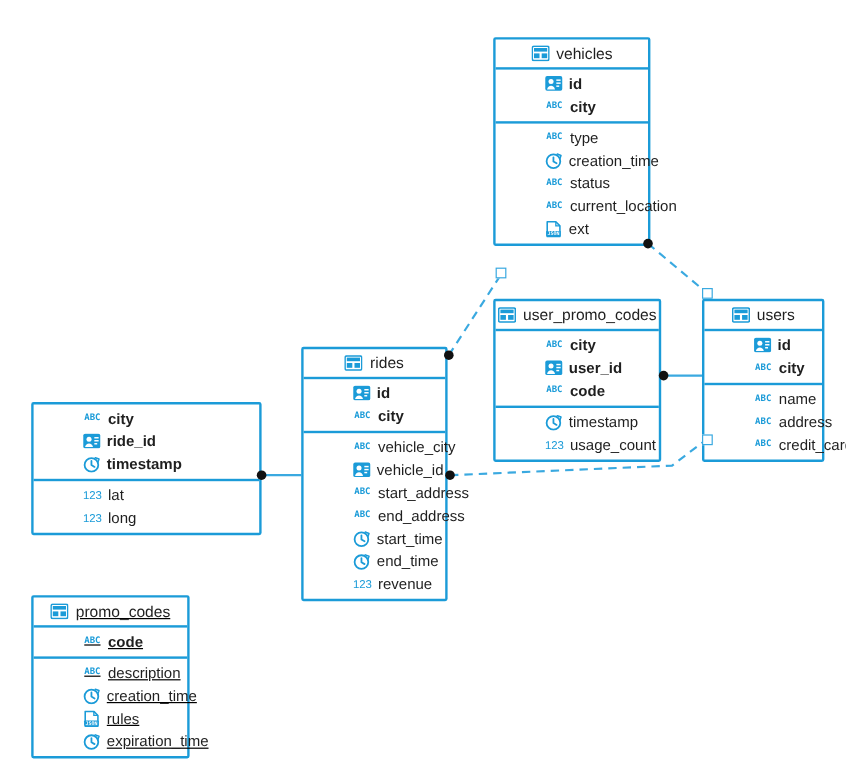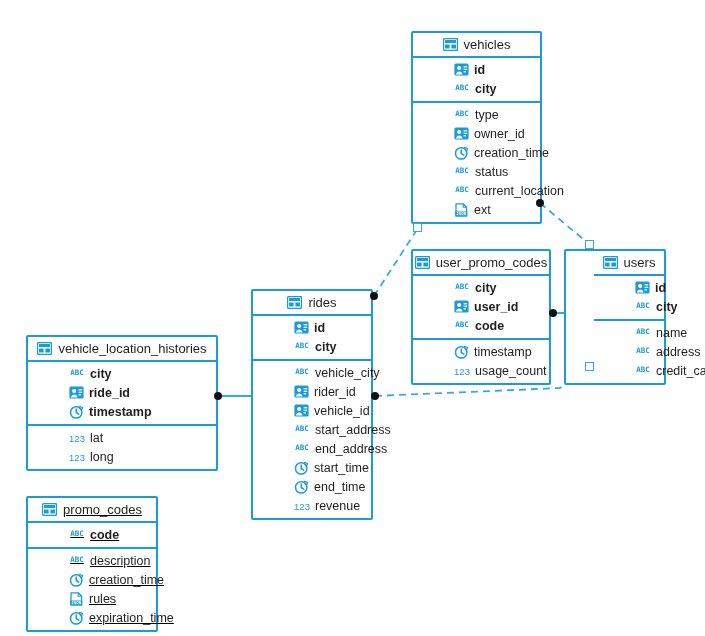--- a/index.html
+++ b/index.html
@@ -106,33 +106,20 @@
           <span>city</span>
         </div>
       </div>
       <div class="tbl-section">
         <div class="field">
           <span class="ic ic-abc">ABC</span>
           <span>type</span>
         </div>
         <div class="field">
           <span class="ic">
-            <svg width="15" height="13" viewBox="0 0 15 13">
-              <rect x="0.4" y="0.4" width="14.2" height="12.2" rx="1.6" fill="#1b9bd8"></rect>
-              <circle cx="5.2" cy="5" r="2.1" fill="#ffffff"></circle>
-              <path d="M1.9 11.6c0.4-2.1 1.7-3.1 3.3-3.1s2.9 1 3.3 3.1z" fill="#ffffff"></path>
-              <rect x="9.6" y="3.2" width="3.6" height="1.2" fill="#ffffff"></rect>
-              <rect x="9.6" y="5.7" width="3.6" height="1.2" fill="#ffffff"></rect>
-              <rect x="9.6" y="8.2" width="2.4" height="1.2" fill="#ffffff"></rect>
-            </svg>
-          </span>
-          <span>owner_id</span>
-        </div>
-        <div class="field">
-          <span class="ic">
             <svg width="15" height="14" viewBox="0 0 15 14">
               <circle cx="7.2" cy="7.4" r="5.7" fill="#ffffff" stroke="#1b9bd8" stroke-width="1.5"></circle>
               <path d="M7.2 4.1 v3.4 l2.6 1.6" fill="none" stroke="#1b9bd8" stroke-width="1.5" stroke-linecap="round" stroke-linejoin="round"></path>
               <path d="M10.4 1.4 l3.1 1.1 -1.1 3.1" fill="none" stroke="#1b9bd8" stroke-width="1.3" stroke-linecap="round" stroke-linejoin="round"></path>
             </svg>
           </span>
           <span>creation_time</span>
         </div>
         <div class="field">
           <span class="ic ic-abc">ABC</span>
@@ -200,21 +187,21 @@
             </svg>
           </span>
           <span>timestamp</span>
         </div>
         <div class="field">
           <span class="ic ic-num">123</span>
           <span>usage_count</span>
         </div>
       </div>
     </div>
-    <div class="table-node" style="left: 564px; top: 249px; width: 102px; padding-left: 28px;">
+    <div class="table-node" style="left: 585px; top: 249px; width: 102px;">
       <div class="tbl-title">
         <span class="ic">
           <svg width="15" height="13" viewBox="0 0 15 13">
             <rect x="0.5" y="0.5" width="14" height="12" rx="1.5" fill="#ffffff" stroke="#1b9bd8" stroke-width="1.4"></rect>
             <rect x="2" y="2" width="11" height="3" fill="#1b9bd8"></rect>
             <rect x="2" y="6.5" width="4.6" height="4" fill="#1b9bd8"></rect>
             <rect x="8.4" y="6.5" width="4.6" height="4" fill="#1b9bd8"></rect>
           </svg>
         </span>
         <span>users</span>
@@ -293,33 +280,20 @@
           <span class="ic">
             <svg width="15" height="13" viewBox="0 0 15 13">
               <rect x="0.4" y="0.4" width="14.2" height="12.2" rx="1.6" fill="#1b9bd8"></rect>
               <circle cx="5.2" cy="5" r="2.1" fill="#ffffff"></circle>
               <path d="M1.9 11.6c0.4-2.1 1.7-3.1 3.3-3.1s2.9 1 3.3 3.1z" fill="#ffffff"></path>
               <rect x="9.6" y="3.2" width="3.6" height="1.2" fill="#ffffff"></rect>
               <rect x="9.6" y="5.7" width="3.6" height="1.2" fill="#ffffff"></rect>
               <rect x="9.6" y="8.2" width="2.4" height="1.2" fill="#ffffff"></rect>
             </svg>
           </span>
-          <span>rider_id</span>
-        </div>
-        <div class="field">
-          <span class="ic">
-            <svg width="15" height="13" viewBox="0 0 15 13">
-              <rect x="0.4" y="0.4" width="14.2" height="12.2" rx="1.6" fill="#1b9bd8"></rect>
-              <circle cx="5.2" cy="5" r="2.1" fill="#ffffff"></circle>
-              <path d="M1.9 11.6c0.4-2.1 1.7-3.1 3.3-3.1s2.9 1 3.3 3.1z" fill="#ffffff"></path>
-              <rect x="9.6" y="3.2" width="3.6" height="1.2" fill="#ffffff"></rect>
-              <rect x="9.6" y="5.7" width="3.6" height="1.2" fill="#ffffff"></rect>
-              <rect x="9.6" y="8.2" width="2.4" height="1.2" fill="#ffffff"></rect>
-            </svg>
-          </span>
           <span>vehicle_id</span>
         </div>
         <div class="field">
           <span class="ic ic-abc">ABC</span>
           <span>start_address</span>
         </div>
         <div class="field">
           <span class="ic ic-abc">ABC</span>
           <span>end_address</span>
         </div>
@@ -343,31 +317,20 @@
           </span>
           <span>end_time</span>
         </div>
         <div class="field">
           <span class="ic ic-num">123</span>
           <span>revenue</span>
         </div>
       </div>
     </div>
     <div class="table-node" style="left: 26px; top: 335px; width: 192px;">
-      <div class="tbl-title">
-        <span class="ic">
-          <svg width="15" height="13" viewBox="0 0 15 13">
-            <rect x="0.5" y="0.5" width="14" height="12" rx="1.5" fill="#ffffff" stroke="#1b9bd8" stroke-width="1.4"></rect>
-            <rect x="2" y="2" width="11" height="3" fill="#1b9bd8"></rect>
-            <rect x="2" y="6.5" width="4.6" height="4" fill="#1b9bd8"></rect>
-            <rect x="8.4" y="6.5" width="4.6" height="4" fill="#1b9bd8"></rect>
-          </svg>
-        </span>
-        <span>vehicle_location_histories</span>
-      </div>
       <div class="tbl-section keys">
         <div class="field pk">
           <span class="ic ic-abc">ABC</span>
           <span>city</span>
         </div>
         <div class="field pk">
           <span class="ic">
             <svg width="15" height="13" viewBox="0 0 15 13">
               <rect x="0.4" y="0.4" width="14.2" height="12.2" rx="1.6" fill="#1b9bd8"></rect>
               <circle cx="5.2" cy="5" r="2.1" fill="#ffffff"></circle>

